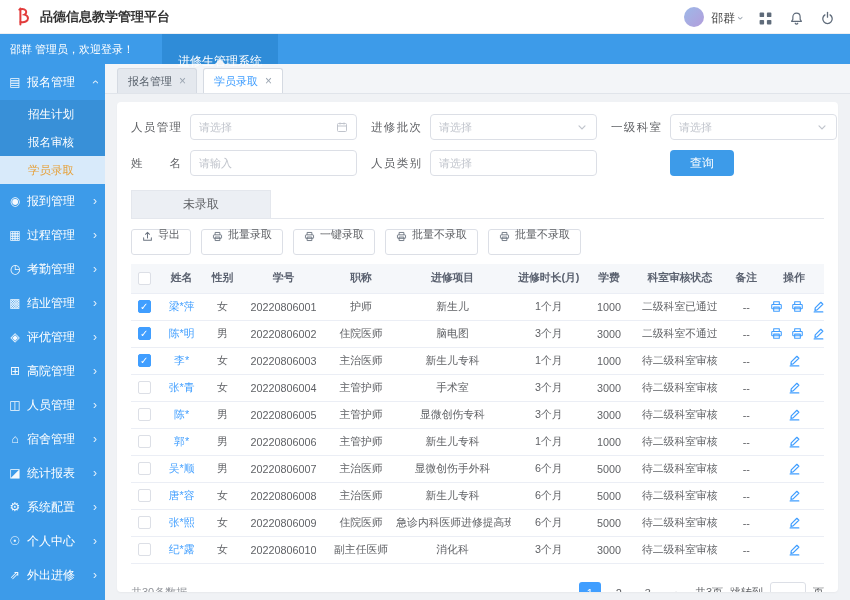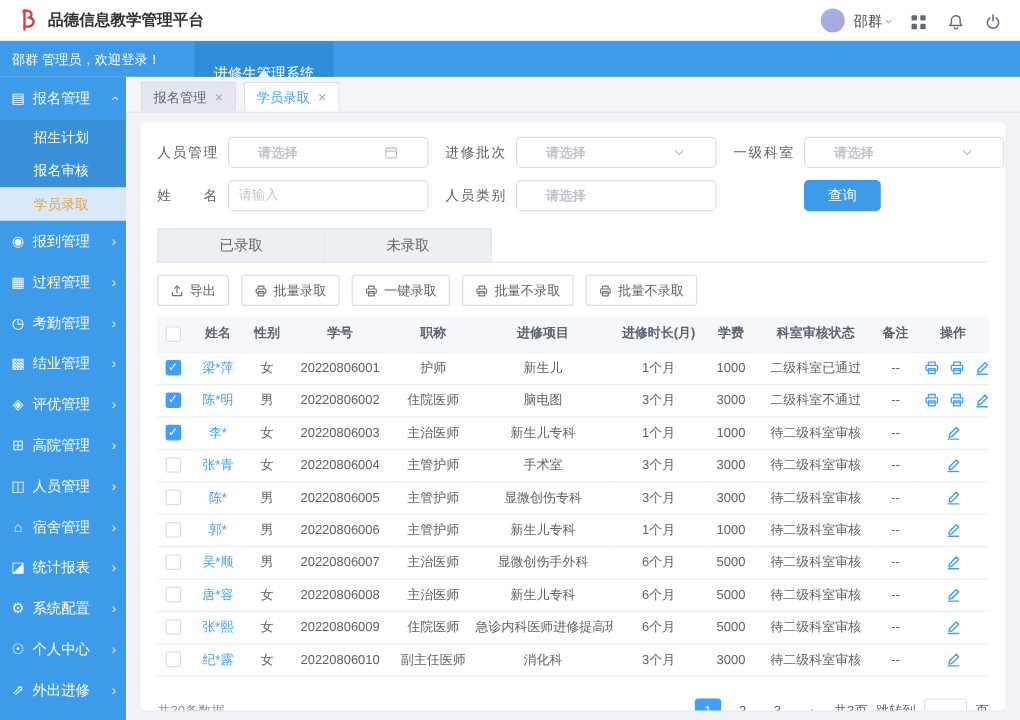--- a/index.html
+++ b/index.html
@@ -41,36 +41,36 @@
   .tag-tab{height:25px;display:inline-flex;align-items:center;gap:7px;padding:0 10px;font-size:11px;background:#E4E8EE;color:#57606b;border:1px solid #D5DAE2;border-bottom:none;border-radius:3px 3px 0 0;cursor:pointer;}
   .tag-tab.active{background:#fff;color:#409EFF;}
   .tab-close{font-size:12px;color:#9aa4b0;cursor:pointer;line-height:1;}
 
   .content{flex:1;margin:8px 12px 8px;background:#fff;border-radius:4px;padding:12px 14px 6px;display:flex;flex-direction:column;overflow:hidden;box-shadow:0 1px 2px rgba(0,0,0,.04);}
 
   
   .f-row{display:flex;align-items:center;margin-bottom:10px;}
   .f-group{display:flex;align-items:center;width:226px;margin-right:14px;flex:none;}
   .f-label{width:50px;text-align:justify;text-align-last:justify;font-size:11.5px;color:#606266;margin-right:9px;flex:none;}
-  .f-ctrl{flex:1;height:26px;border:1px solid #DCDFE6;border-radius:4px;display:flex;align-items:center;justify-content:space-between;padding:0 24px;font-size:11px;background:#fff;cursor:pointer;font-weight:bold;}
+  .f-ctrl{flex:1;height:26px;border:1px solid #DCDFE6;border-radius:4px;display:flex;align-items:center;justify-content:space-between;padding:0 8px;font-size:11px;background:#fff;cursor:pointer;}
   .ph{color:#C0C4CC;}
   .f-ic{width:12px;height:12px;display:inline-flex;color:#C0C4CC;flex:none;}
   .f-ic svg{width:12px;height:12px;}
   .f-input{flex:1;height:26px;border:1px solid #DCDFE6;border-radius:4px;padding:0 8px;font-size:11px;color:#606266;outline:none;min-width:0;font-family:inherit;}
   .f-input::placeholder{color:#C0C4CC;}
   .btn-query{margin-left:59px;height:26px;padding:0 20px;background:#3D9BE9;color:#fff;border:none;border-radius:4px;font-size:12px;cursor:pointer;font-family:inherit;}
 
   
   .stabs{display:flex;border-bottom:1px solid #E4E7ED;margin-top:4px;flex:none;}
   .stab{width:140px;height:29px;display:flex;align-items:center;justify-content:center;font-size:12px;color:#606266;background:#ECEFF4;border:1px solid #E4E7ED;margin-right:-1px;margin-bottom:-1px;cursor:pointer;}
   .stab.active{background:#fff;color:#409EFF;border-bottom:1px solid #fff;}
 
   
   .actions{display:flex;gap:10px;margin-top:10px;flex:none;}
-  .act-btn{height:26px;display:inline-flex;align-items:center;gap:5px;padding:0 10px;border:1px solid #DCDFE6;border-radius:3px;background:#fff;font-size:11px;color:#606266;cursor:pointer;font-family:inherit;}
+  .act-btn{height:26px;display:inline-flex;align-items:flex-end;gap:5px;padding:12px 10px;border:1px solid #DCDFE6;border-radius:3px;background:#fff;font-size:11px;color:#606266;cursor:pointer;font-family:inherit;}
   .a-ic{display:inline-flex;width:11px;height:11px;color:#6b7480;}
   .a-ic svg{width:11px;height:11px;}
 
   
   .tbl{margin-top:9px;width:100%;border-collapse:collapse;table-layout:fixed;font-size:10.8px;flex:none;}
   .tbl th{background:#F5F7FA;color:#5b6270;font-weight:bold;height:29px;border-bottom:1px solid #EBEEF5;text-align:center;padding:0 2px;overflow:hidden;white-space:nowrap;}
   .tbl td{height:27px;border-bottom:1px solid #EBEEF5;text-align:center;color:#606266;padding:0 2px;overflow:hidden;white-space:nowrap;}
   td.name{color:#409EFF;}
   .cb{display:inline-flex;width:13px;height:13px;border:1px solid #DCDFE6;border-radius:2px;align-items:center;justify-content:center;font-size:10px;line-height:1;color:#fff;background:#fff;vertical-align:middle;cursor:pointer;}
   .cb.on{background:#409EFF;border-color:#409EFF;}
@@ -268,21 +268,20 @@
       <div class="f-group">
         <span class="f-label">人员类别</span>
         <div class="f-ctrl">
           <span class="ph">请选择</span>
         </div>
       </div>
       <button class="btn-query">查询</button>
     </div>
 
     <div class="stabs" id="stabs">
-        <div class="stab">已录取</div>
         <div class="stab">未录取</div>
       </div>
 
     <div class="actions" id="actions">
         <button class="act-btn">
           <span class="a-ic">
             <svg viewBox="0 0 12 12" fill="none" stroke="currentColor" stroke-width="1.1" stroke-linecap="round" stroke-linejoin="round">
               <path d="M6 7.5V1.8"></path>
               <path d="M3.8 3.6 6 1.5l2.2 2.1"></path>
               <path d="M1.8 7.5v2.7h8.4V7.5"></path>

